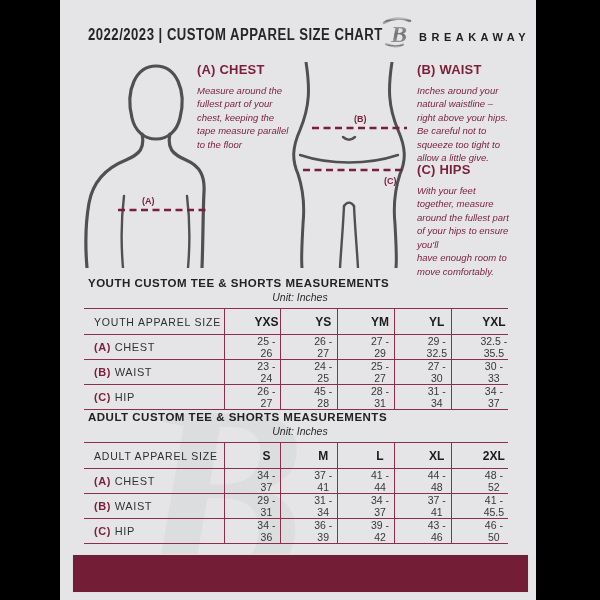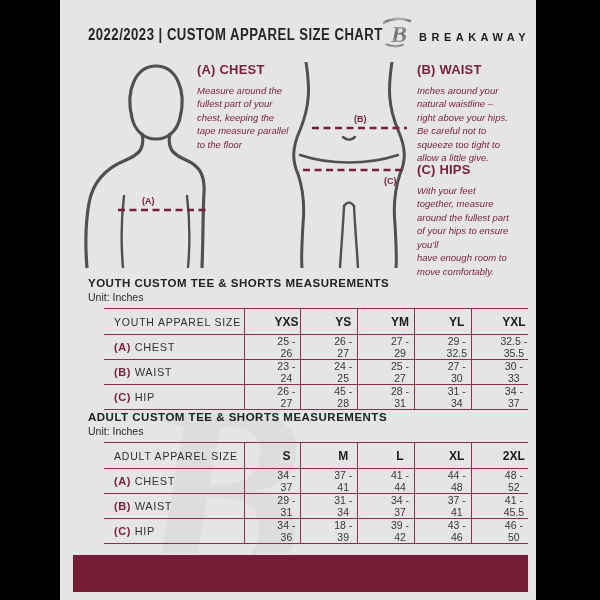--- a/index.html
+++ b/index.html
@@ -29,25 +29,25 @@
   
   .instr{position:absolute;z-index:2;}
   .instr h3{font-size:13px;font-weight:700;color:var(--maroon);margin-bottom:7px;letter-spacing:.2px;}
   .instr p{font-size:9.5px;font-style:italic;color:#7b2240;line-height:1.42;white-space:pre-line;}
 
   .fig{position:absolute;z-index:1;}
 
   
   .sec-title{position:absolute;left:28px;width:424px;text-align:left;font-size:11.5px;
     font-weight:700;color:#222;letter-spacing:.5px;z-index:2;}
-  .sec-unit{position:absolute;left:28px;width:424px;text-align:left;font-size:10.5px;
-    color:#2a2a2a;z-index:2;}
-
-  
-  table.sztable{position:absolute;left:44px;width:424px;border-collapse:collapse;table-layout:fixed;z-index:2;}
+  .sec-unit{position:absolute;left:28px;width:424px;text-align:center;font-size:10.5px;
+    font-style:italic;color:#2a2a2a;z-index:2;}
+
+  
+  table.sztable{position:absolute;left:24px;width:424px;border-collapse:collapse;table-layout:fixed;z-index:2;}
   table.sztable col.c0{width:140px;}
   table.sztable th,table.sztable td{border-top:1.6px solid var(--line);font-family:"Liberation Sans",sans-serif;}
   table.sztable{border-bottom:1.6px solid var(--line);}
   table.sztable .v{border-left:1.2px solid var(--line);padding-left:28px;}
   th.lbl{text-align:left;padding-left:10px;font-weight:400;font-size:10.5px;letter-spacing:.8px;color:#2e2e2e;height:26px;}
   th.size{font-weight:700;font-size:12px;color:#1c1c1c;height:26px;}
   td.rowlbl{text-align:left;padding-left:10px;font-size:11px;letter-spacing:.6px;height:20px;}
   td.rowlbl .pref{color:var(--maroon);font-weight:700;}
   td.rowlbl .lab{color:#333;}
   td.val{text-align:center;font-size:10.5px;color:#383838;height:20px;}
@@ -226,21 +226,21 @@
         <td class="rowlbl"><span class="pref">(B)</span><span class="lab"> WAIST</span></td>
         <td class="val v">29 - 31</td>
         <td class="val v">31 - 34</td>
         <td class="val v">34 - 37</td>
         <td class="val v">37 - 41</td>
         <td class="val v">41 - 45.5</td>
       </tr>
       <tr>
         <td class="rowlbl"><span class="pref">(C)</span><span class="lab"> HIP</span></td>
         <td class="val v">34 - 36</td>
-        <td class="val v">18 - 39</td>
+        <td class="val v">36 - 39</td>
         <td class="val v">39 - 42</td>
         <td class="val v">43 - 46</td>
         <td class="val v">46 - 50</td>
       </tr>
     </tbody>
       </table>
 
     <div class="footer-bar"></div>
   </div>
 </div>

